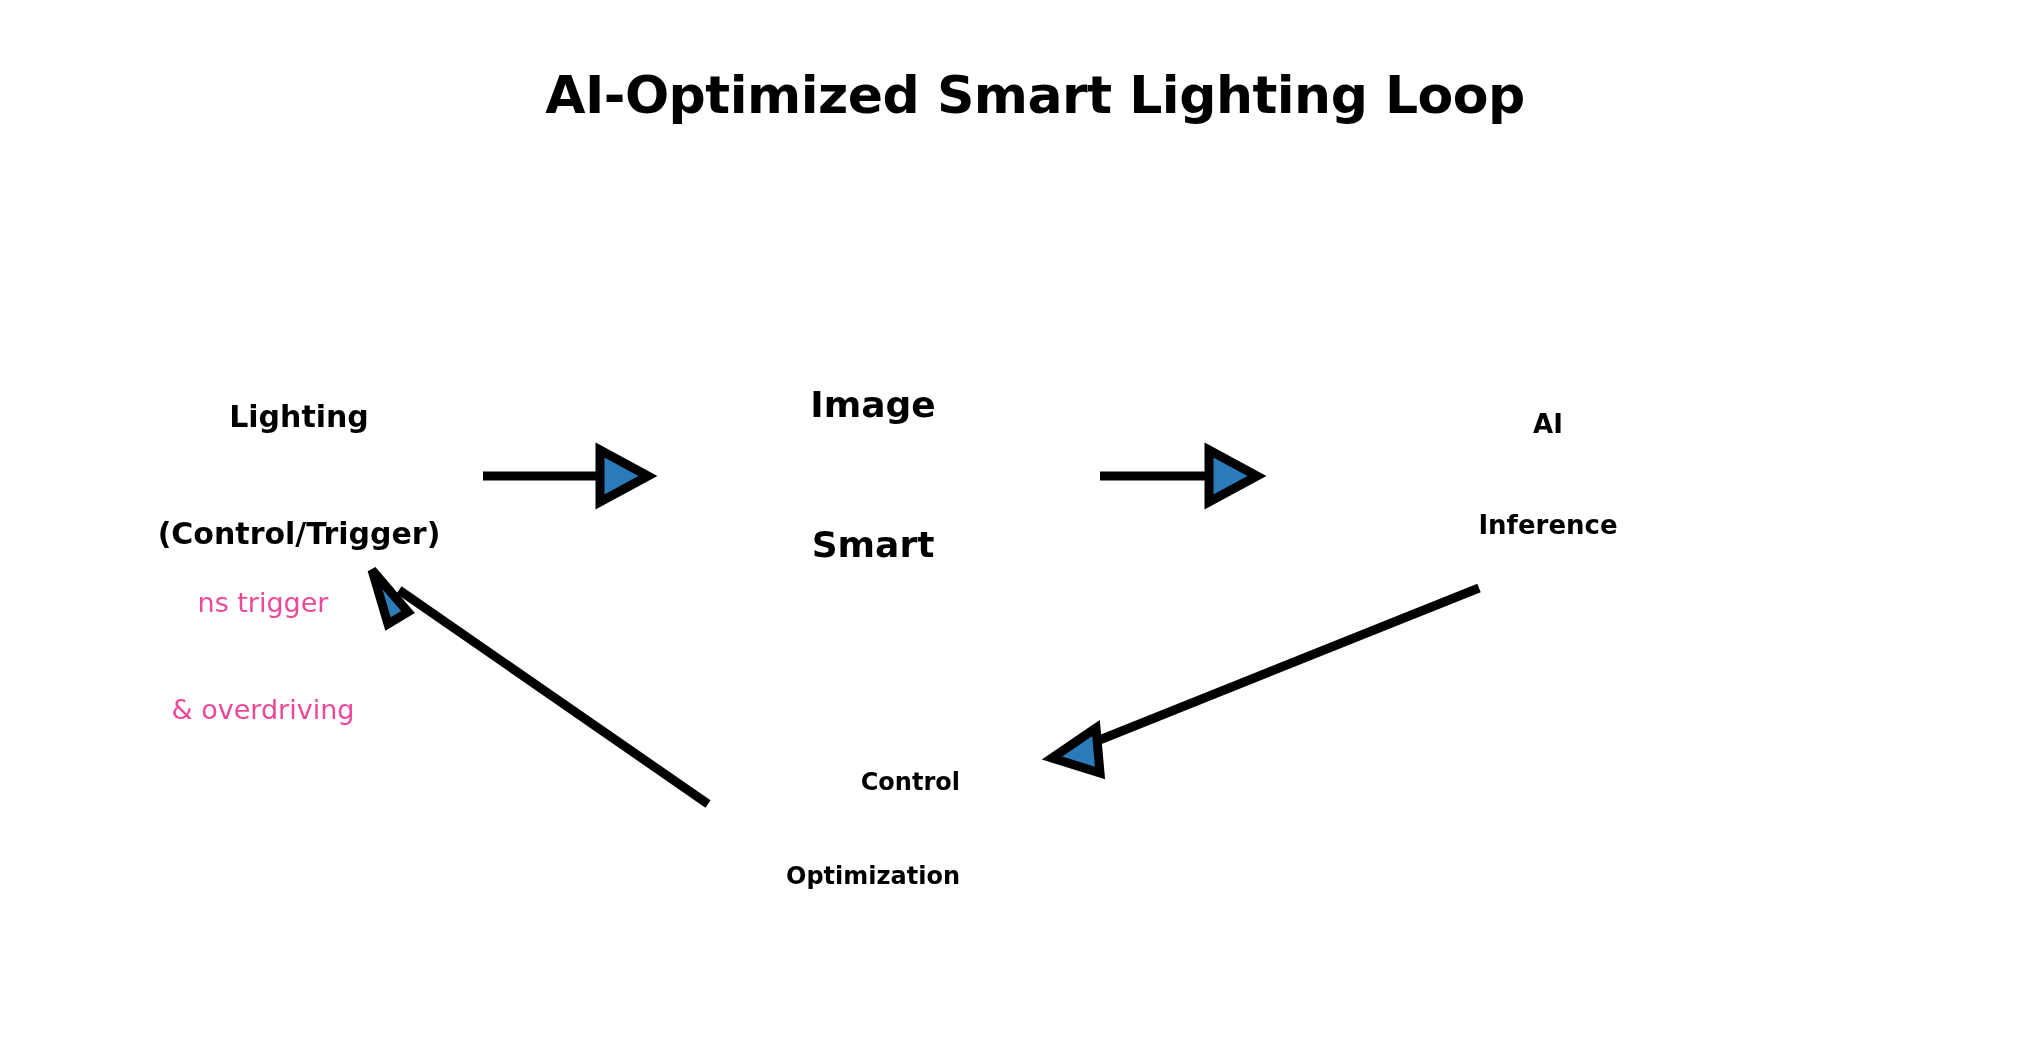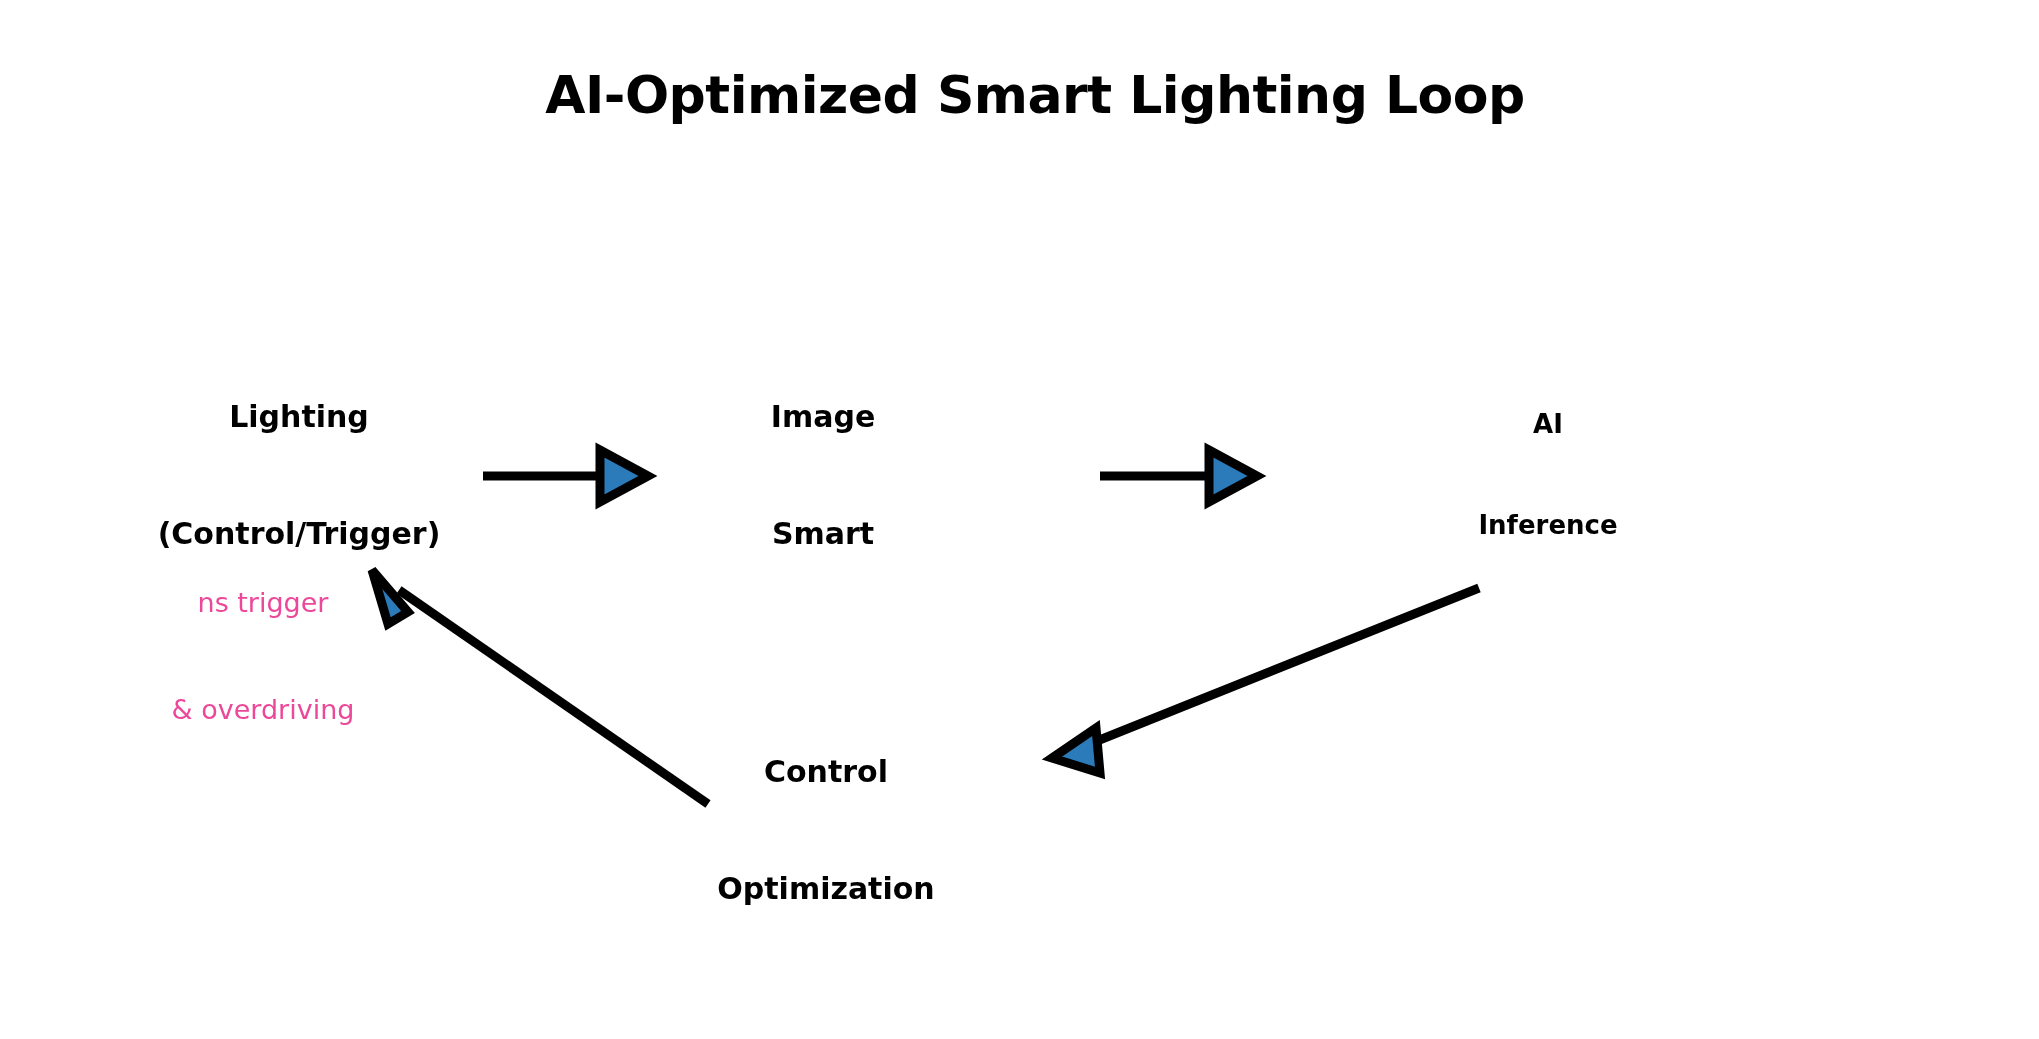--- a/index.html
+++ b/index.html
@@ -55,23 +55,23 @@
     left: 1035px;
     top: 95px;
     transform: translate(-50%, -50%);
     font-size: 52px;
     font-weight: bold;
     color: #000000;
     letter-spacing: -0.5px;
     white-space: pre;
   }
   .n-lighting   { left: 263px;  top: 475px; font-size: 30px; margin-left: 36px; }
-  .n-image      { left: 823px;  top: 475px; font-size: 30px; }
+  .n-image      { left: 873px;  top: 475px; font-size: 36px; }
   .n-ai         { left: 1548px; top: 475px; font-size: 26px; }
-  .n-control    { left: 826px;  top: 830px; font-size: 30px; }
+  .n-control    { left: 873px;  top: 830px; font-size: 24px; text-align: right; }
   .l-trigger    { left: 263px;  top: 656px; font-size: 27px; }
 </style>
 </head>
 <body>
 
 <div id="canvas">
 
   <div id="title">AI-Optimized Smart Lighting Loop</div>
 
   <svg id="edges" viewBox="0 0 2039 1039" width="2039" height="1039" xmlns="http://www.w3.org/2000/svg">

